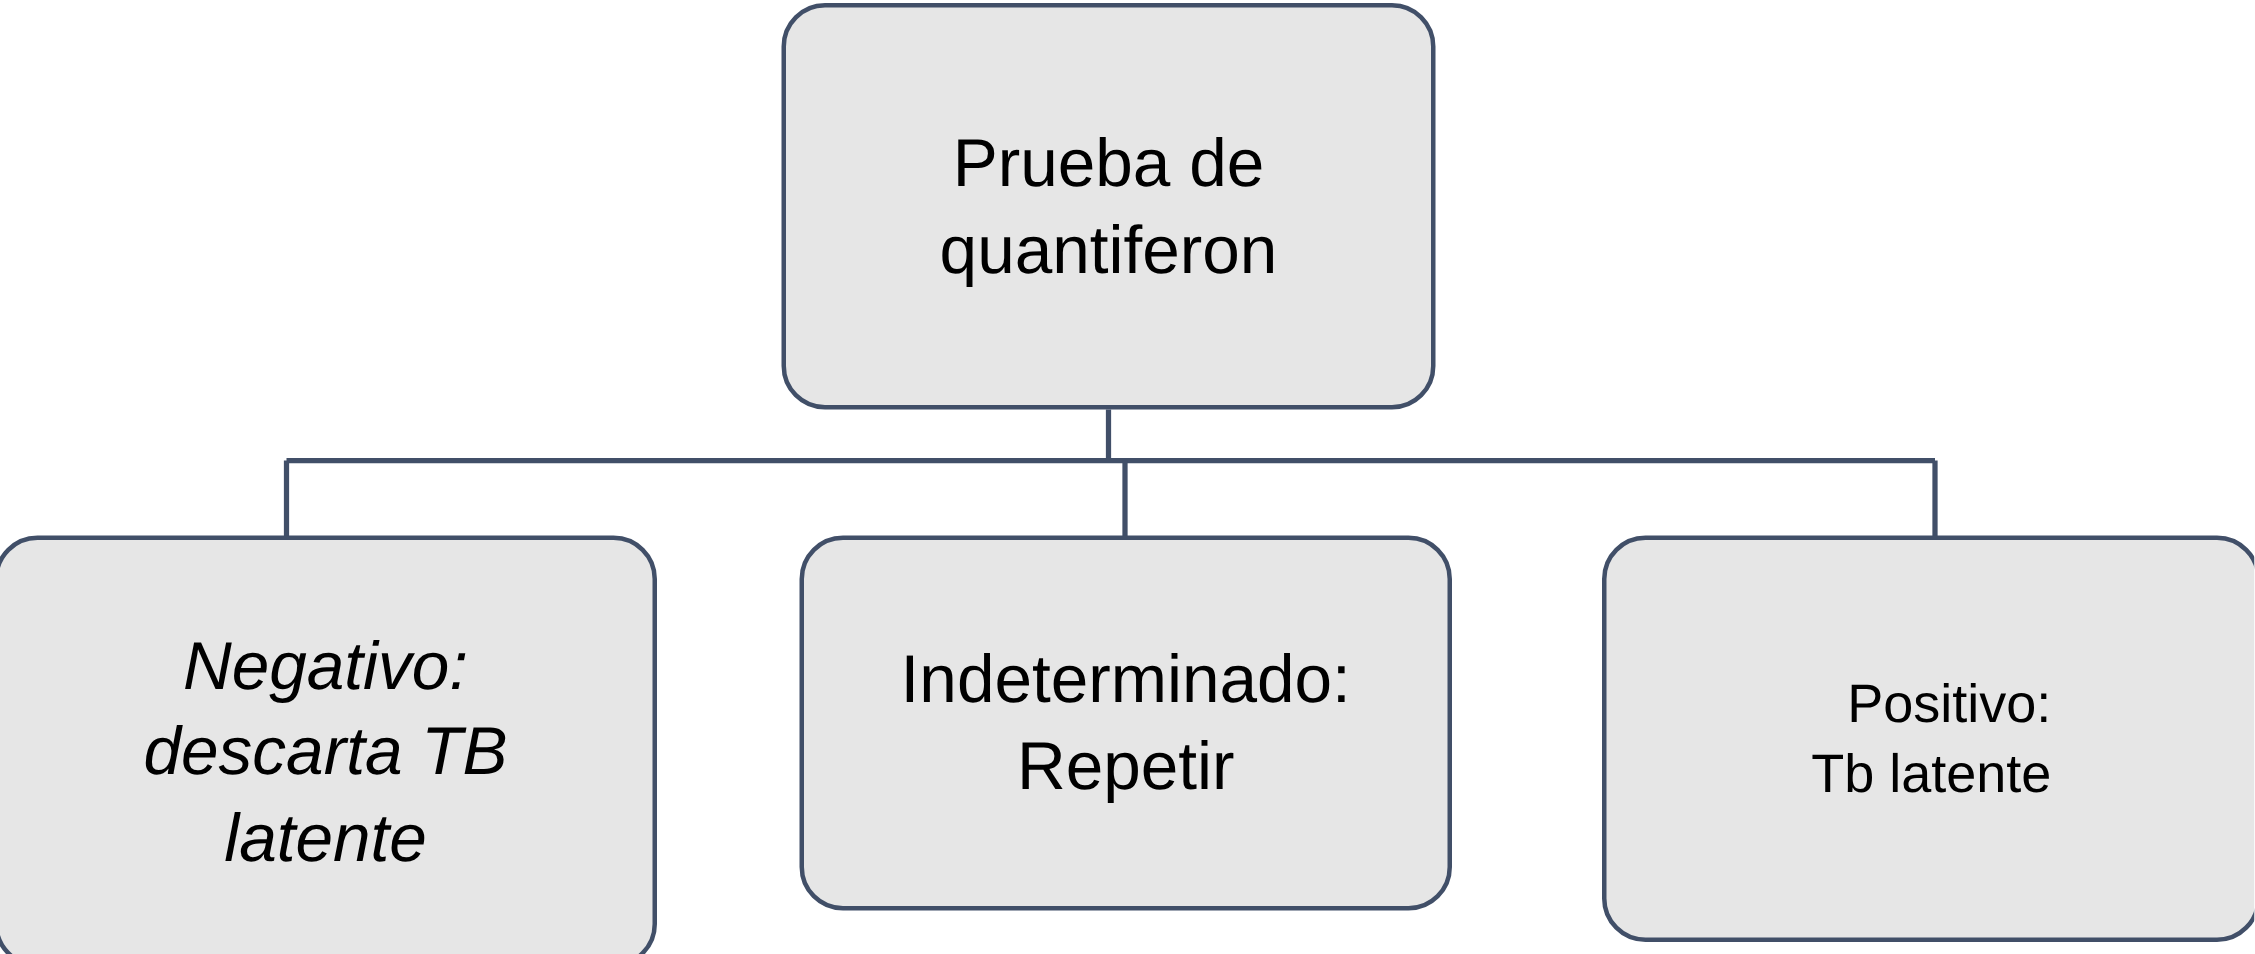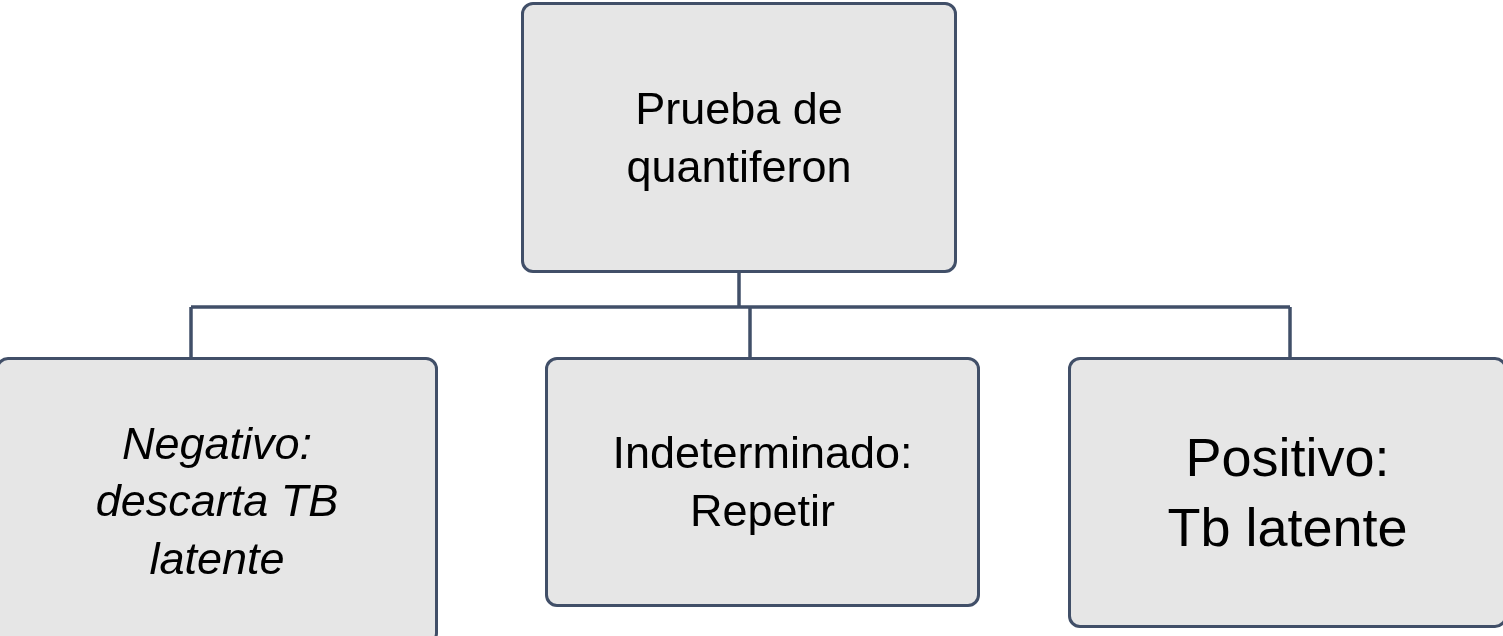--- a/index.html
+++ b/index.html
@@ -25,21 +25,21 @@
     top: 0;
     width: 1503px;
     height: 636px;
     pointer-events: none;
   }
   .node {
     position: absolute;
     box-sizing: border-box;
     background: #e6e6e6;
     border: 3.5px solid #414f68;
-    border-radius: 12px;
+    border-radius: 29px;
     display: flex;
     align-items: center;
     justify-content: center;
     text-align: center;
   }
   .node-label {
     color: #000000;
     font-family: "Liberation Sans", sans-serif;
     font-weight: 400;
     line-height: 1.28;
@@ -65,33 +65,33 @@
   }
   #node-negativo .node-label {
     font-size: 45px;
     font-style: italic;
   }
   #node-indeterminado {
     left: 533px;
     top: 357px;
     width: 435px;
     height: 250px;
-    margin-left: 12px;
   }
   #node-indeterminado .node-label {
     font-size: 45px;
   }
   #node-positivo {
     left: 1068px;
     top: 357px;
     width: 439px;
     height: 271px;
   }
   #node-positivo .node-label {
-    font-size: 54px;
+    font-size: 36px;
+    text-align: right;
   }
 </style>
 </head>
 <body>
 
 <div id="diagram-root">
 
   <svg id="connector-layer" viewBox="0 0 1503 636" width="1503" height="636" aria-hidden="true">
 
     <path d="M 739 273 L 739 307" fill="none" stroke="#414f68" stroke-width="3.5" stroke-linecap="butt"></path>

